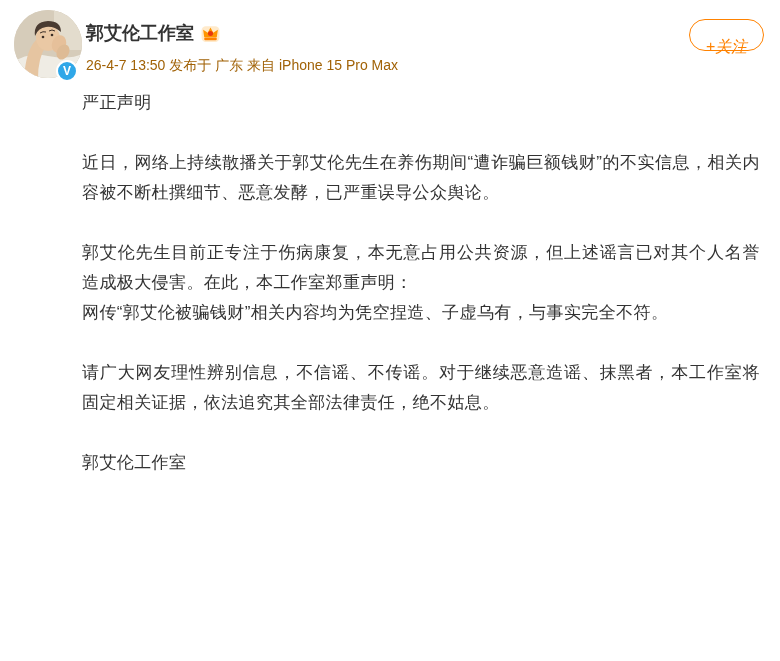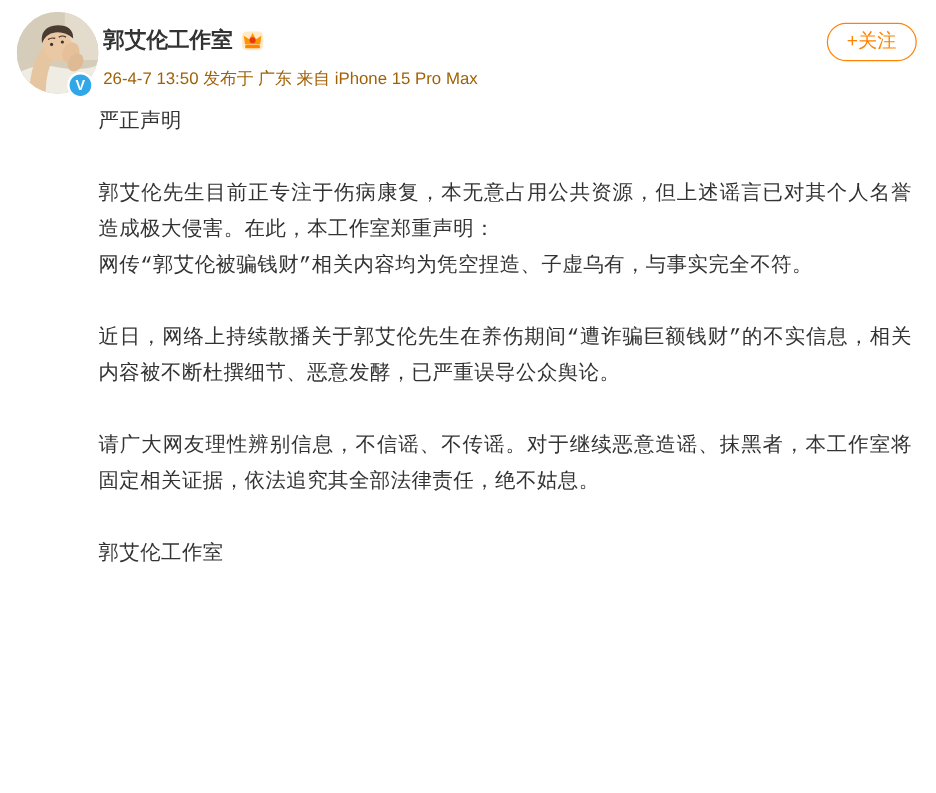--- a/index.html
+++ b/index.html
@@ -71,44 +71,45 @@
     font-size: 14px;
     color: #a16207;
     white-space: nowrap;
   }
 
   .follow-btn {
     position: absolute;
     right: 16px;
     top: 19px;
     height: 32px;
-    padding: 0 16px;
+    padding: 12px 16px;
     background: #ffffff;
     border: 1px solid #ff8200;
     border-radius: 16px;
     color: #ff8200;
     font-size: 16px;
     line-height: 30px;
     cursor: pointer;
     font-family: "Liberation Sans", sans-serif;
+    font-style: italic;
   }
 
   
   .content {
     position: absolute;
     left: 82px;
     top: 88px;
     width: 678px;
     font-size: 17px;
     line-height: 30px;
     letter-spacing: 0.4px;
     color: #333333;
     text-align: justify;
   }
-  .para { margin: 0 0 30px 0; font-family: Liberation Mono, monospace; }
+  .para { margin: 0 0 30px 0; }
   .para:last-child { margin-bottom: 0; }
   .para p { margin: 0; }
 </style>
 </head>
 <body>
 
 <div class="avatar-wrap">
   <div class="avatar">
     <svg width="68" height="68" viewBox="0 0 68 68">
 
@@ -150,25 +151,25 @@
 
 <div class="timestamp">26-4-7 13:50 发布于 广东 来自 iPhone 15 Pro Max</div>
 
 <button class="follow-btn">+关注</button>
 
 <div class="content">
   <div class="para">
     <p>严正声明</p>
   </div>
   <div class="para">
+    <p>近日，网络上持续散播关于郭艾伦先生在养伤期间“遭诈骗巨额钱财”的不实信息，相关内容被不断杜撰细节、恶意发酵，已严重误导公众舆论。</p>
+  </div>
+  <div class="para">
     <p>郭艾伦先生目前正专注于伤病康复，本无意占用公共资源，但上述谣言已对其个人名誉造成极大侵害。在此，本工作室郑重声明：</p>
     <p>网传“郭艾伦被骗钱财”相关内容均为凭空捏造、子虚乌有，与事实完全不符。</p>
-  </div>
-  <div class="para">
-    <p>近日，网络上持续散播关于郭艾伦先生在养伤期间“遭诈骗巨额钱财”的不实信息，相关内容被不断杜撰细节、恶意发酵，已严重误导公众舆论。</p>
   </div>
   <div class="para">
     <p>请广大网友理性辨别信息，不信谣、不传谣。对于继续恶意造谣、抹黑者，本工作室将固定相关证据，依法追究其全部法律责任，绝不姑息。</p>
   </div>
   <div class="para">
     <p>郭艾伦工作室</p>
   </div>
 </div>
 
 </body></html>

